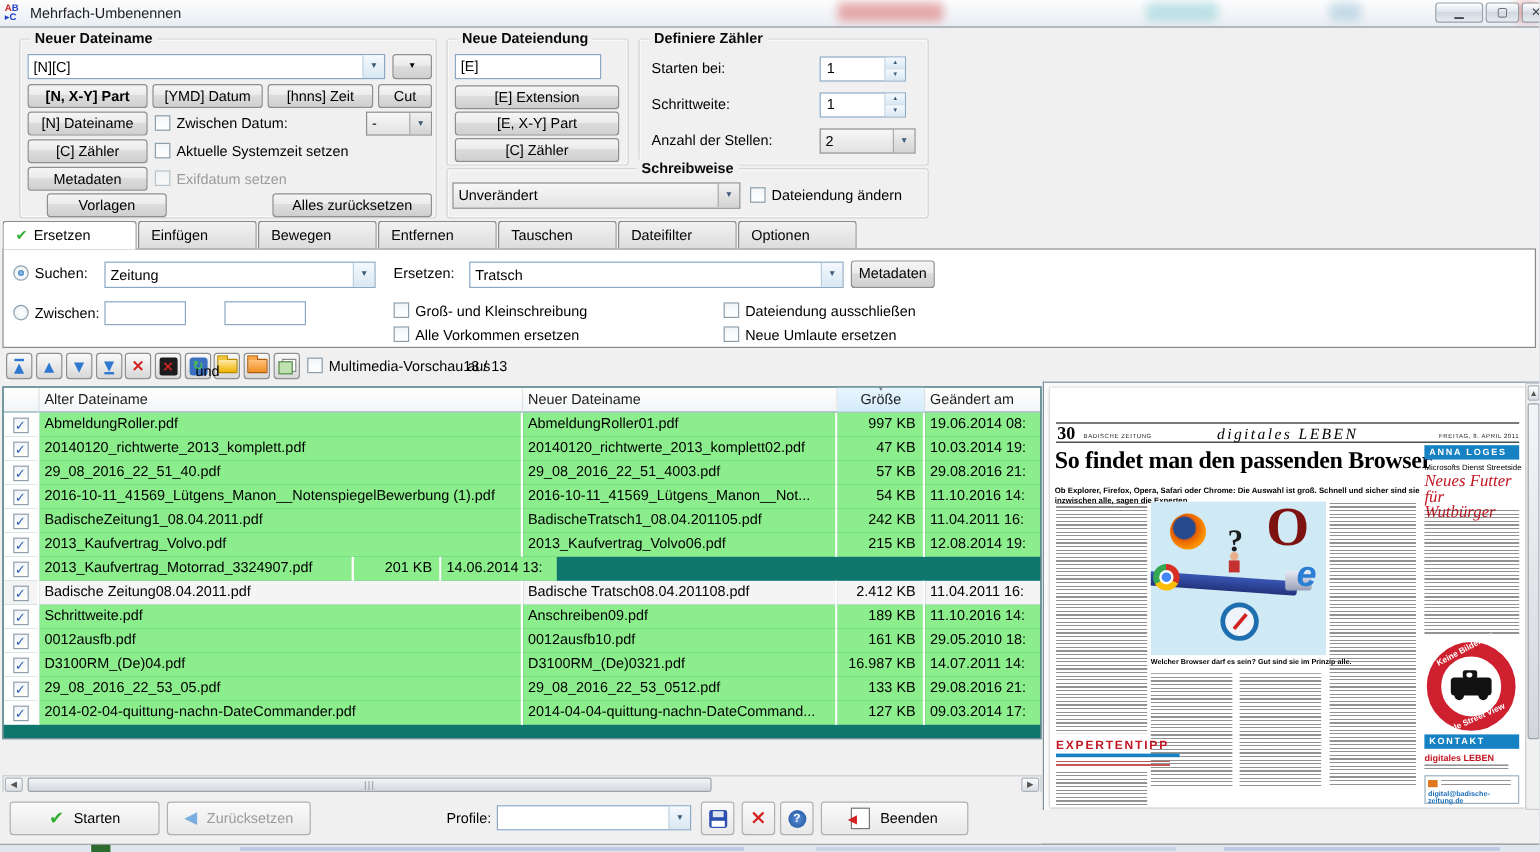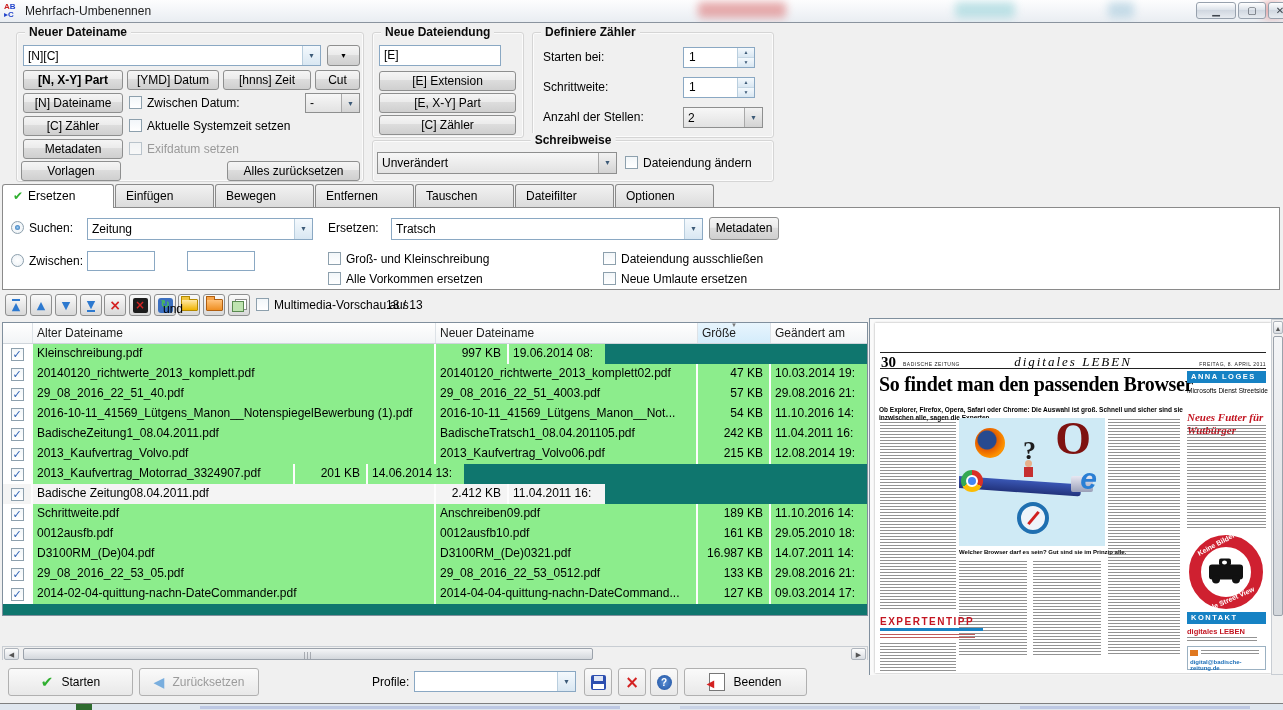--- a/index.html
+++ b/index.html
@@ -187,21 +187,21 @@
       <div class="combo gray" style="left:288px;top:60px;width:55px;height:20px;">
         <span class="txt">-</span>
         <span class="ab">▼</span>
       </div>
       <div class="btn" style="left:6px;top:83px;width:100px;height:20px;line-height:18px;">[C]  Zähler</div>
       <span class="cbx" style="left:112px;top:86px;"></span>
       <span class="cblabel" style="left:130px;top:86px;">Aktuelle Systemzeit setzen</span>
       <div class="btn" style="left:6px;top:106px;width:100px;height:20px;line-height:18px;">Metadaten</div>
       <span class="cbx dis" style="left:112px;top:109px;"></span>
       <span class="cblabel dislabel" style="left:130px;top:109px;">Exifdatum setzen</span>
-      <div class="btn" style="left:4px;top:128px;width:100px;height:20px;line-height:18px;">Vorlagen</div>
+      <div class="btn" style="left:22px;top:128px;width:100px;height:20px;line-height:18px;">Vorlagen</div>
       <div class="btn" style="left:210px;top:128px;width:133px;height:20px;line-height:18px;">Alles zurücksetzen</div>
     </div>
 
     <div class="gb" style="left:372px;top:32px;width:150px;height:104px;">
       <div class="gbl">Neue Dateiendung</div>
       <div class="tbx" style="left:6px;top:12px;width:122px;height:21px;">[E]</div>
       <div class="btn" style="left:6px;top:38px;width:137px;height:20px;line-height:18px;">[E]  Extension</div>
       <div class="btn" style="left:6px;top:60px;width:137px;height:20px;line-height:18px;">[E, X-Y]  Part</div>
       <div class="btn" style="left:6px;top:82px;width:137px;height:20px;line-height:18px;">[C]  Zähler</div>
     </div>
@@ -323,29 +323,30 @@
       <span class="cbx" style="left:256px;top:8px;"></span>
       <span class="cblabel" style="left:274px;top:8px;">Multimedia-Vorschau aus</span>
       <span class="cblabel" style="left:386px;top:8px;">13 / 13</span>
     </div>
 
     <div id="grid">
       <div id="ghead">
         <div class="hc" style="width:30px;"></div>
         <div class="hc" style="width:403px;">Alter Dateiname</div>
         <div class="hc" style="width:262px;">Neuer Dateiname</div>
-        <div class="hc sorted" style="width:73px;text-align:left;"><span class="sortglyph">▼</span><span>Größe</span></div>
+        <div class="hc sorted" style="width:73px;text-align:center;"><span class="sortglyph">▼</span><span>Größe</span></div>
         <div class="hc" style="width:96px;border-right:none;">Geändert am</div>
       </div>
 
         <div class="trow">
           <div class="cell c-check">
             <span class="cbx checked">✓</span>
           </div>
-          <div class="cell c-old">Kleinschreibung.pdf</div>
+          <div class="cell c-old">AbmeldungRoller.pdf</div>
+          <div class="cell c-new">AbmeldungRoller01.pdf</div>
           <div class="cell c-size">997 KB</div>
           <div class="cell c-date">19.06.2014 08:</div>
         </div>
 
         <div class="trow">
           <div class="cell c-check">
             <span class="cbx checked">✓</span>
           </div>
           <div class="cell c-old">20140120_richtwerte_2013_komplett.pdf</div>
           <div class="cell c-new">20140120_richtwerte_2013_komplett02.pdf</div>
@@ -400,20 +401,21 @@
           <div class="cell c-new">2013_Kaufvertrag_Motorrad_3324907.pdf</div>
           <div class="cell c-size">201 KB</div>
           <div class="cell c-date">14.06.2014 13:</div>
         </div>
 
         <div class="trow selected">
           <div class="cell c-check">
             <span class="cbx checked">✓</span>
           </div>
           <div class="cell c-old">Badische Zeitung08.04.2011.pdf</div>
+          <div class="cell c-new">Badische Tratsch08.04.201108.pdf</div>
           <div class="cell c-size">2.412 KB</div>
           <div class="cell c-date">11.04.2011 16:</div>
         </div>
 
         <div class="trow">
           <div class="cell c-check">
             <span class="cbx checked">✓</span>
           </div>
           <div class="cell c-old">Schrittweite.pdf</div>
           <div class="cell c-new">Anschreiben09.pdf</div>
@@ -531,21 +533,21 @@
         <div class="smudge" style="left:84px;top:238px;width:68px;height:94px;"></div>
         <div class="smudge" style="left:158px;top:238px;width:68px;height:94px;"></div>
         <div class="smudge" style="left:233px;top:96px;width:72px;height:236px;"></div>
         <div class="np-sans" style="position:absolute;left:5px;top:293px;color:#c31622;font-weight:bold;font-size:10px;letter-spacing:1.5px;">EXPERTENTIPP</div>
         <div style="position:absolute;left:5px;top:305px;width:103px;height:3px;background:#1682c4;"></div>
         <div class="smudge red" style="left:5px;top:311px;width:95px;height:5px;"></div>
         <div class="smudge" style="left:5px;top:320px;width:76px;height:28px;"></div>
 
         <div class="bluebar" style="left:312px;top:48px;width:79px;height:12px;">ANNA LOGES</div>
         <div class="np-sans" style="position:absolute;left:312px;top:64px;font-size:6.5px;">Microsofts Dienst Streetside</div>
-        <div style="position:absolute;left:312px;top:88px;width:79px;color:#c31622;font-weight:bold;font-style:italic;font-size:11px;line-height:13px;">Neues Futter für Wutbürger</div>
+        <div style="position:absolute;left:312px;top:72px;width:79px;color:#c31622;font-weight:normal;font-style:italic;font-size:14px;line-height:13px;">Neues Futter für Wutbürger</div>
         <div class="smudge" style="left:312px;top:102px;width:79px;height:104px;"></div>
         <div id="stamp">
           <span class="stamptext" style="left:-6px;top:-9px;transform:rotate(-28deg);">Keine Bilder für</span>
           <span class="car">
               <span class="w1"></span>
               <span class="w2"></span>
             </span>
           <span class="stamptext" style="left:-8px;bottom:-8px;transform:rotate(-24deg);">Google Street View</span>
         </div>
         <div class="bluebar" style="left:312px;top:289px;width:79px;height:12px;">KONTAKT</div>

